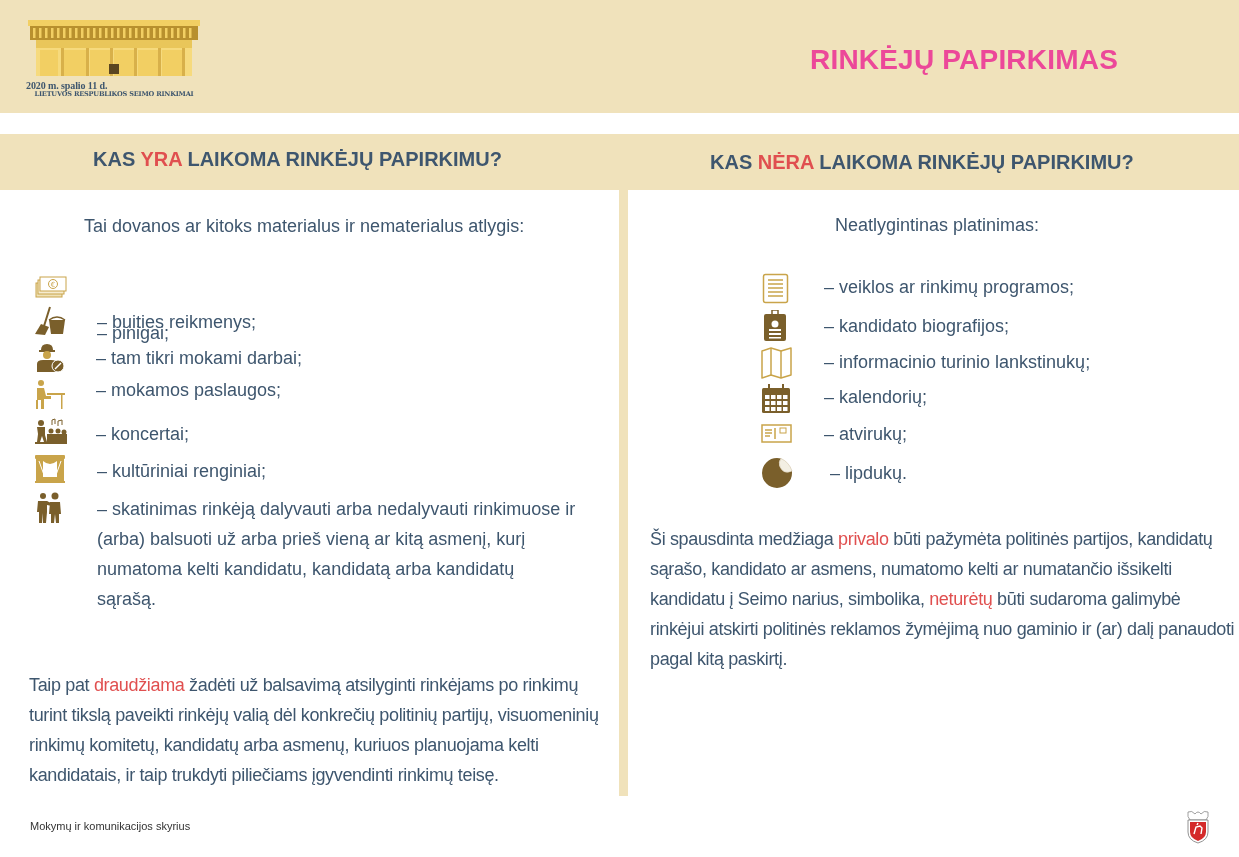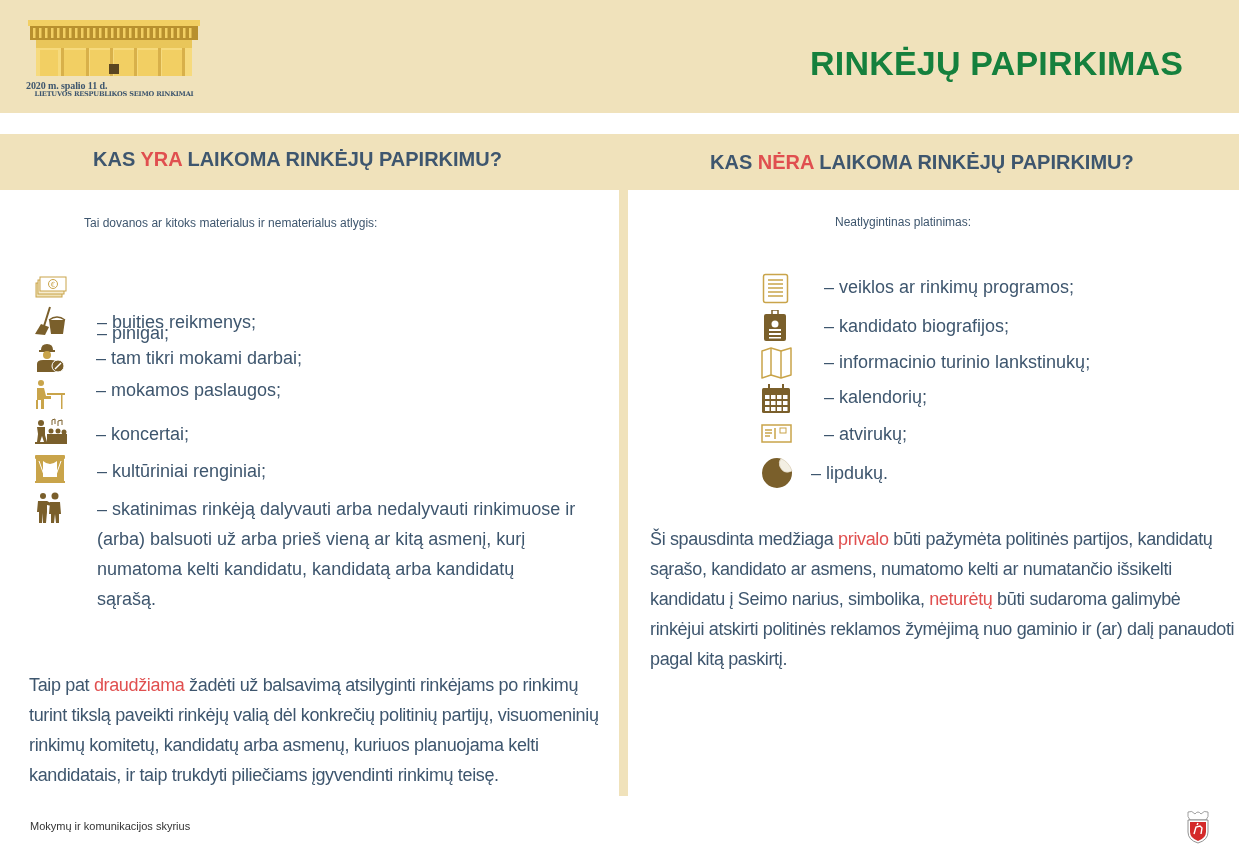--- a/index.html
+++ b/index.html
@@ -4,31 +4,31 @@
   <style>
     * { box-sizing: border-box; margin: 0; padding: 0; }
     html, body { width: 1239px; height: 857px; background: #ffffff; overflow: hidden; }
     body { position: relative; font-family: "Liberation Sans", sans-serif; color: #3e566e; }
 
     .top-band { position: absolute; left: 0; top: 0; width: 1239px; height: 113px; background: #f0e2bb; }
     .logo { position: absolute; left: 26px; top: 18px; width: 176px; height: 82px; }
     .logo svg { display: block; }
     .logo-date { position: absolute; left: 0; top: 62px; width: 176px; font-family: Liberation Serif, serif; font-weight: bold; font-size: 10px; color: #3e566e; letter-spacing: -0.1px; }
     .logo-sub { position: absolute; left: 0; top: 72px; width: 176px; text-align: center; font-family: "DejaVu Serif", serif; font-weight: bold; font-size: 6.6px; color: #3e566e; letter-spacing: -0.2px; white-space: nowrap; }
-    .main-title { position: absolute; left: 810px; top: 44px; font-size: 34px; font-weight: bold; color: #15803d; letter-spacing: 0.2px; white-space: nowrap; }
+    .main-title { position: absolute; left: 810px; top: 44px; font-size: 28px; font-weight: bold; color: #ec4899; letter-spacing: 0.2px; white-space: nowrap; }
 
     .head-band { position: absolute; left: 0; top: 134px; width: 1239px; height: 56px; background: #f0e2bb; }
     .col-head { position: absolute; top: 148px; font-size: 20px; font-weight: bold; color: #3e566e; white-space: nowrap; }
     .col-head .hl { color: #e04f4f; }
     .col-head.left { left: 93px; }
     .col-head.right { left: 710px; top: 151px; }
 
     .divider { position: absolute; left: 619px; top: 190px; width: 9px; height: 606px; background: #f0e2bb; }
 
-    .subhead { position: absolute; font-size: 12px; color: #3e566e; white-space: nowrap; }
+    .subhead { position: absolute; font-size: 18px; color: #3e566e; white-space: nowrap; }
     .subhead.left { left: 84px; top: 216px; }
     .subhead.right { left: 835px; top: 215px; }
 
     .item { position: absolute; height: 30px; }
     .item .ic { position: absolute; left: 0; top: 0; width: 32px; height: 30px; }
     .item .ic svg { display: block; }
     .item .tx { position: absolute; top: 4px; font-size: 18px; color: #3e566e; white-space: nowrap; }
 
     .long-item { position: absolute; left: 97px; top: 494px; width: 480px; font-size: 18px; line-height: 30px; color: #3e566e; }
 
@@ -294,21 +294,21 @@
   <span class="tx" style="left:63px; top:0px;">– atvirukų;</span>
 </div>
 
 <div class="item" style="left:761px; top:457px;">
   <span class="ic">
     <svg width="32" height="32" viewBox="0 0 32 32">
         <path d="M16 1 A15 15 0 1 0 31 16 L31 14 Q23 18 19 10 Q17 5 20 1.5 Z" fill="#7a5f2b"></path>
         <path d="M20 1.5 Q17 5 19 10 Q23 18 31 14 Q28 5 20 1.5 Z" fill="#f3efe3" stroke="#c9b998" stroke-width="0.5"></path>
       </svg>
   </span>
-  <span class="tx" style="left:50px; top:6px;">– lipdukų.</span>
+  <span class="tx" style="left:69px; top:6px;">– lipdukų.</span>
 </div>
 
 <div class="para right"><span>Ši spausdinta medžiaga </span><span class="hl">privalo</span><span> būti pažymėta politinės partijos, kandidatų sąrašo, kandidato ar asmens, numatomo kelti ar numatančio išsikelti kandidatu į Seimo narius, simbolika, </span><span class="hl">neturėtų</span><span> būti sudaroma galimybė rinkėjui atskirti politinės reklamos žymėjimą nuo gaminio ir (ar) dalį panaudoti pagal kitą paskirtį.</span></div>
 
 <div class="footer-text">Mokymų ir komunikacijos skyrius</div>
 
 <div class="emblem">
   <svg width="26" height="34" viewBox="0 0 26 34">
       <path d="M3 2 Q7 0 10 4 Q13 0 16 4 Q19 0 23 2 Q24 7 21 10 L5 10 Q2 7 3 2 Z" fill="#fff" stroke="#888" stroke-width="0.8"></path>
       <path d="M3 10 L23 10 L23 22 Q23 30 13 33 Q3 30 3 22 Z" fill="#fff" stroke="#777" stroke-width="0.8"></path>

